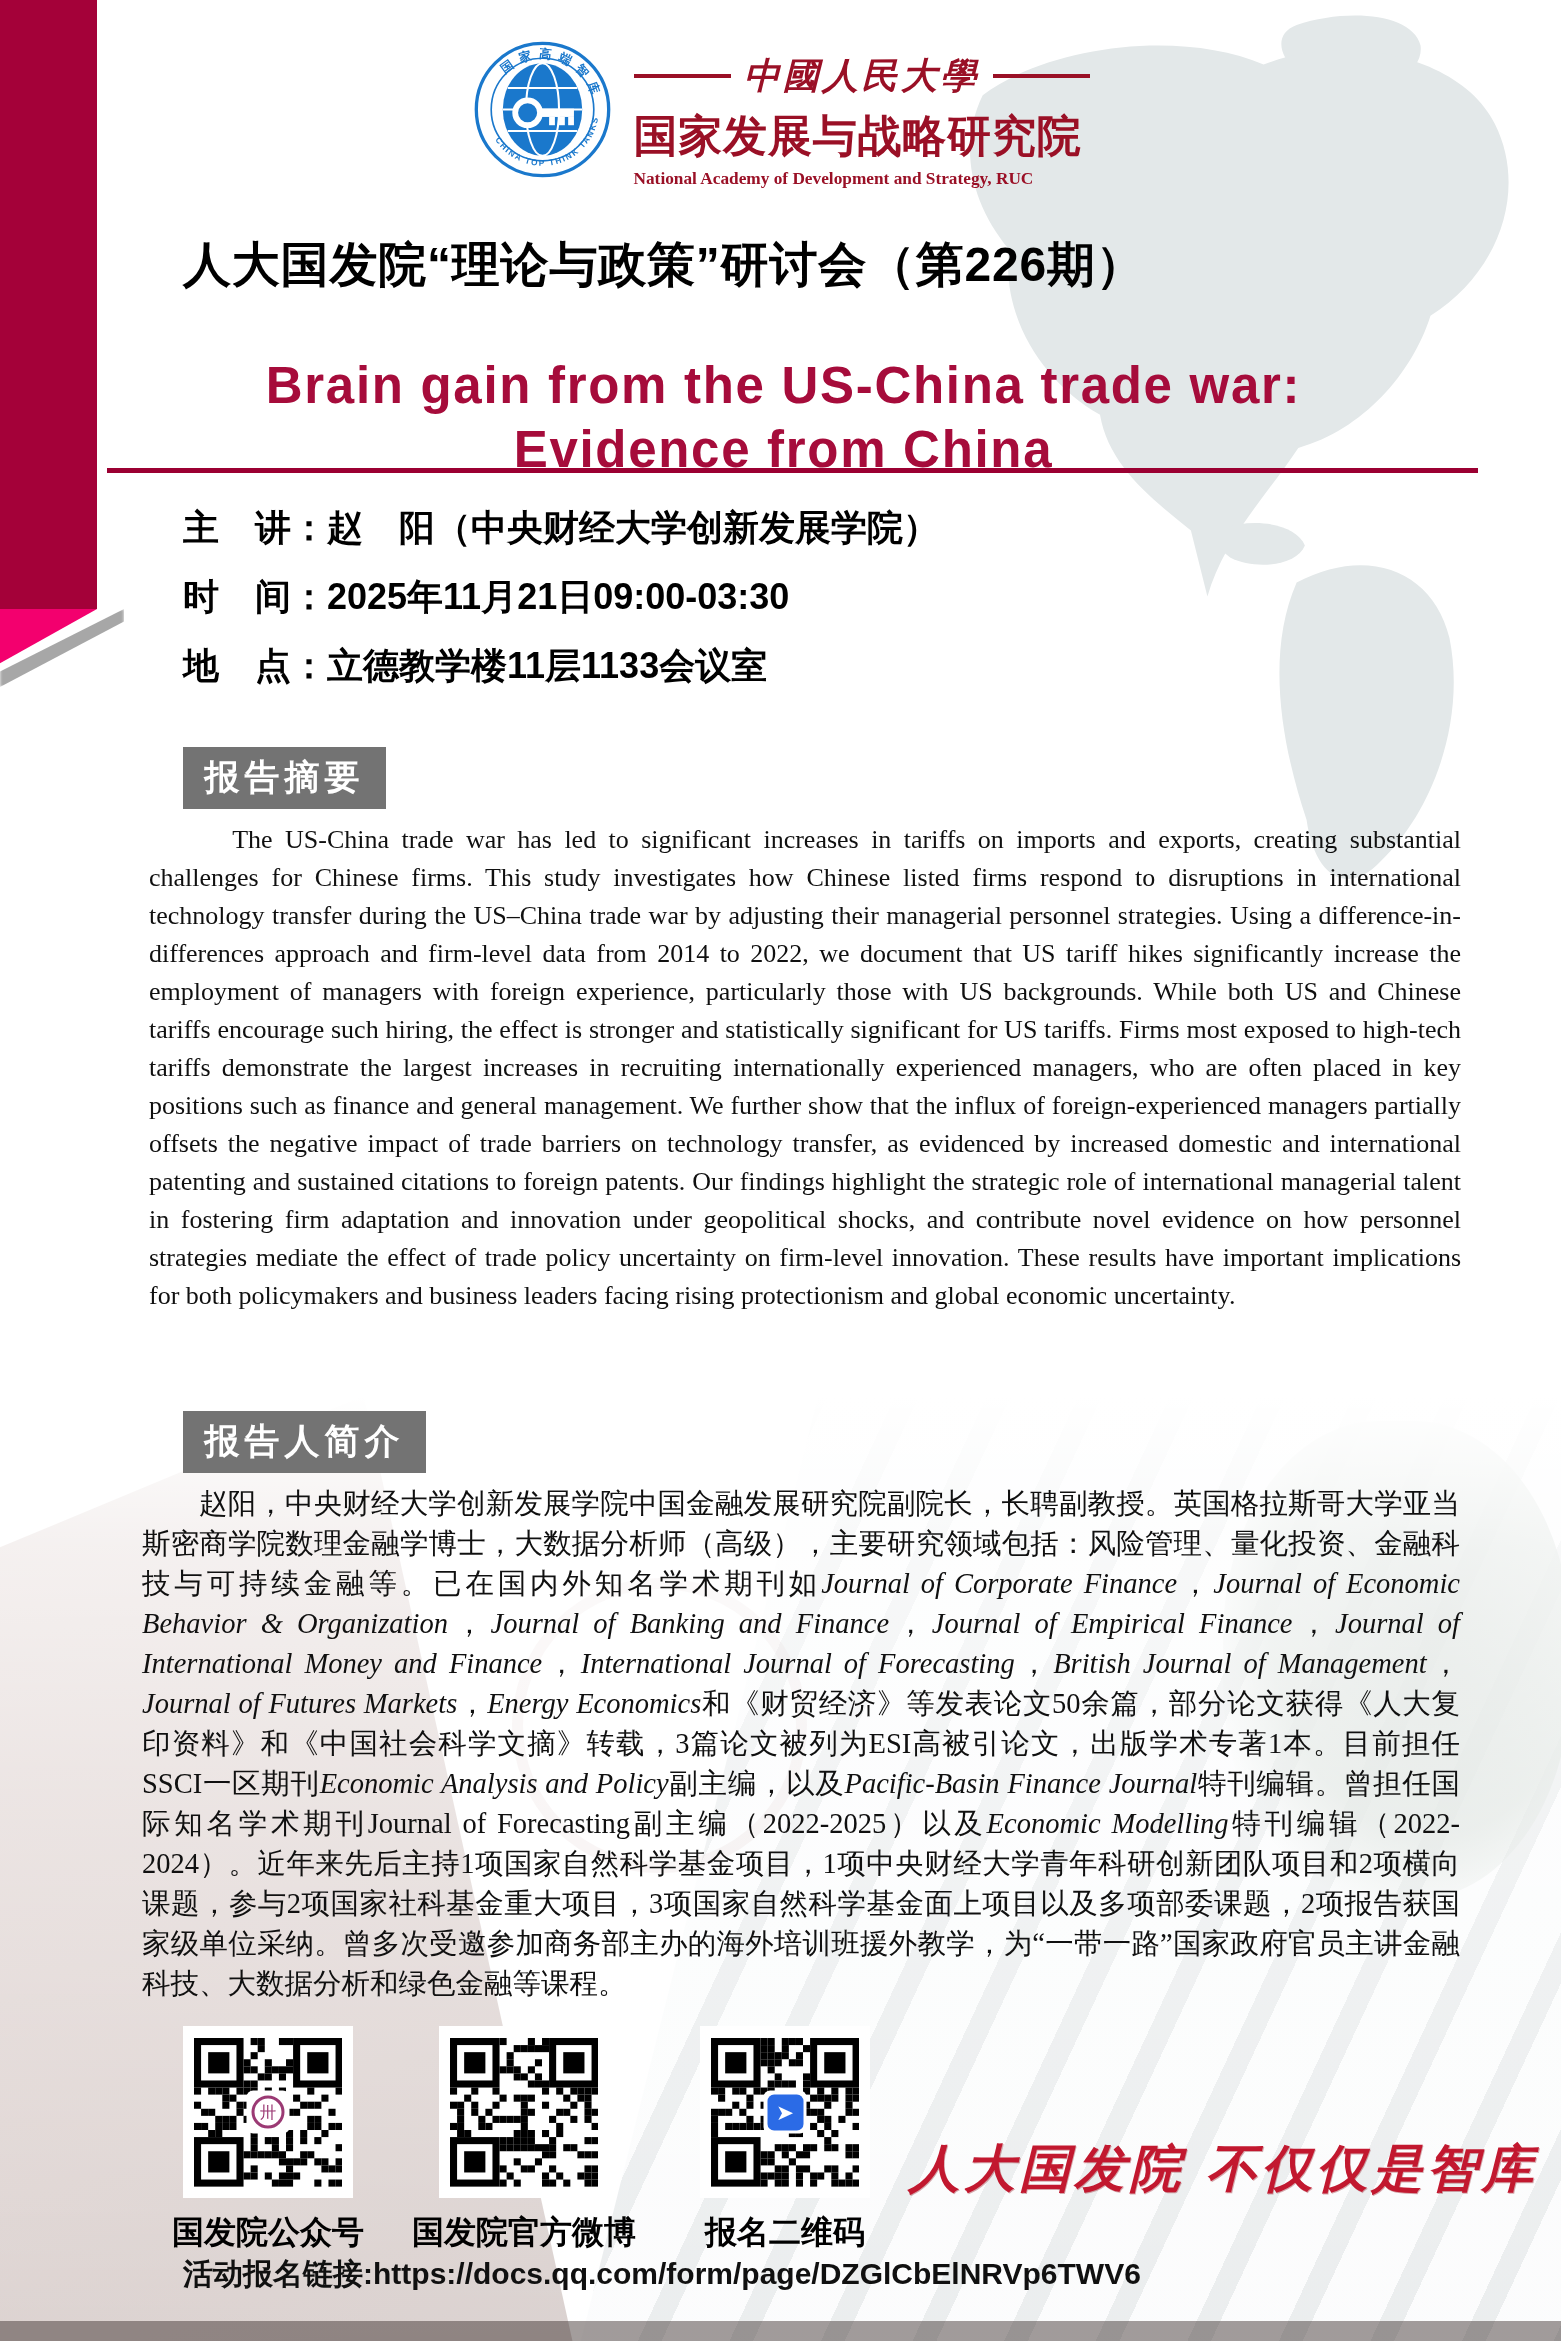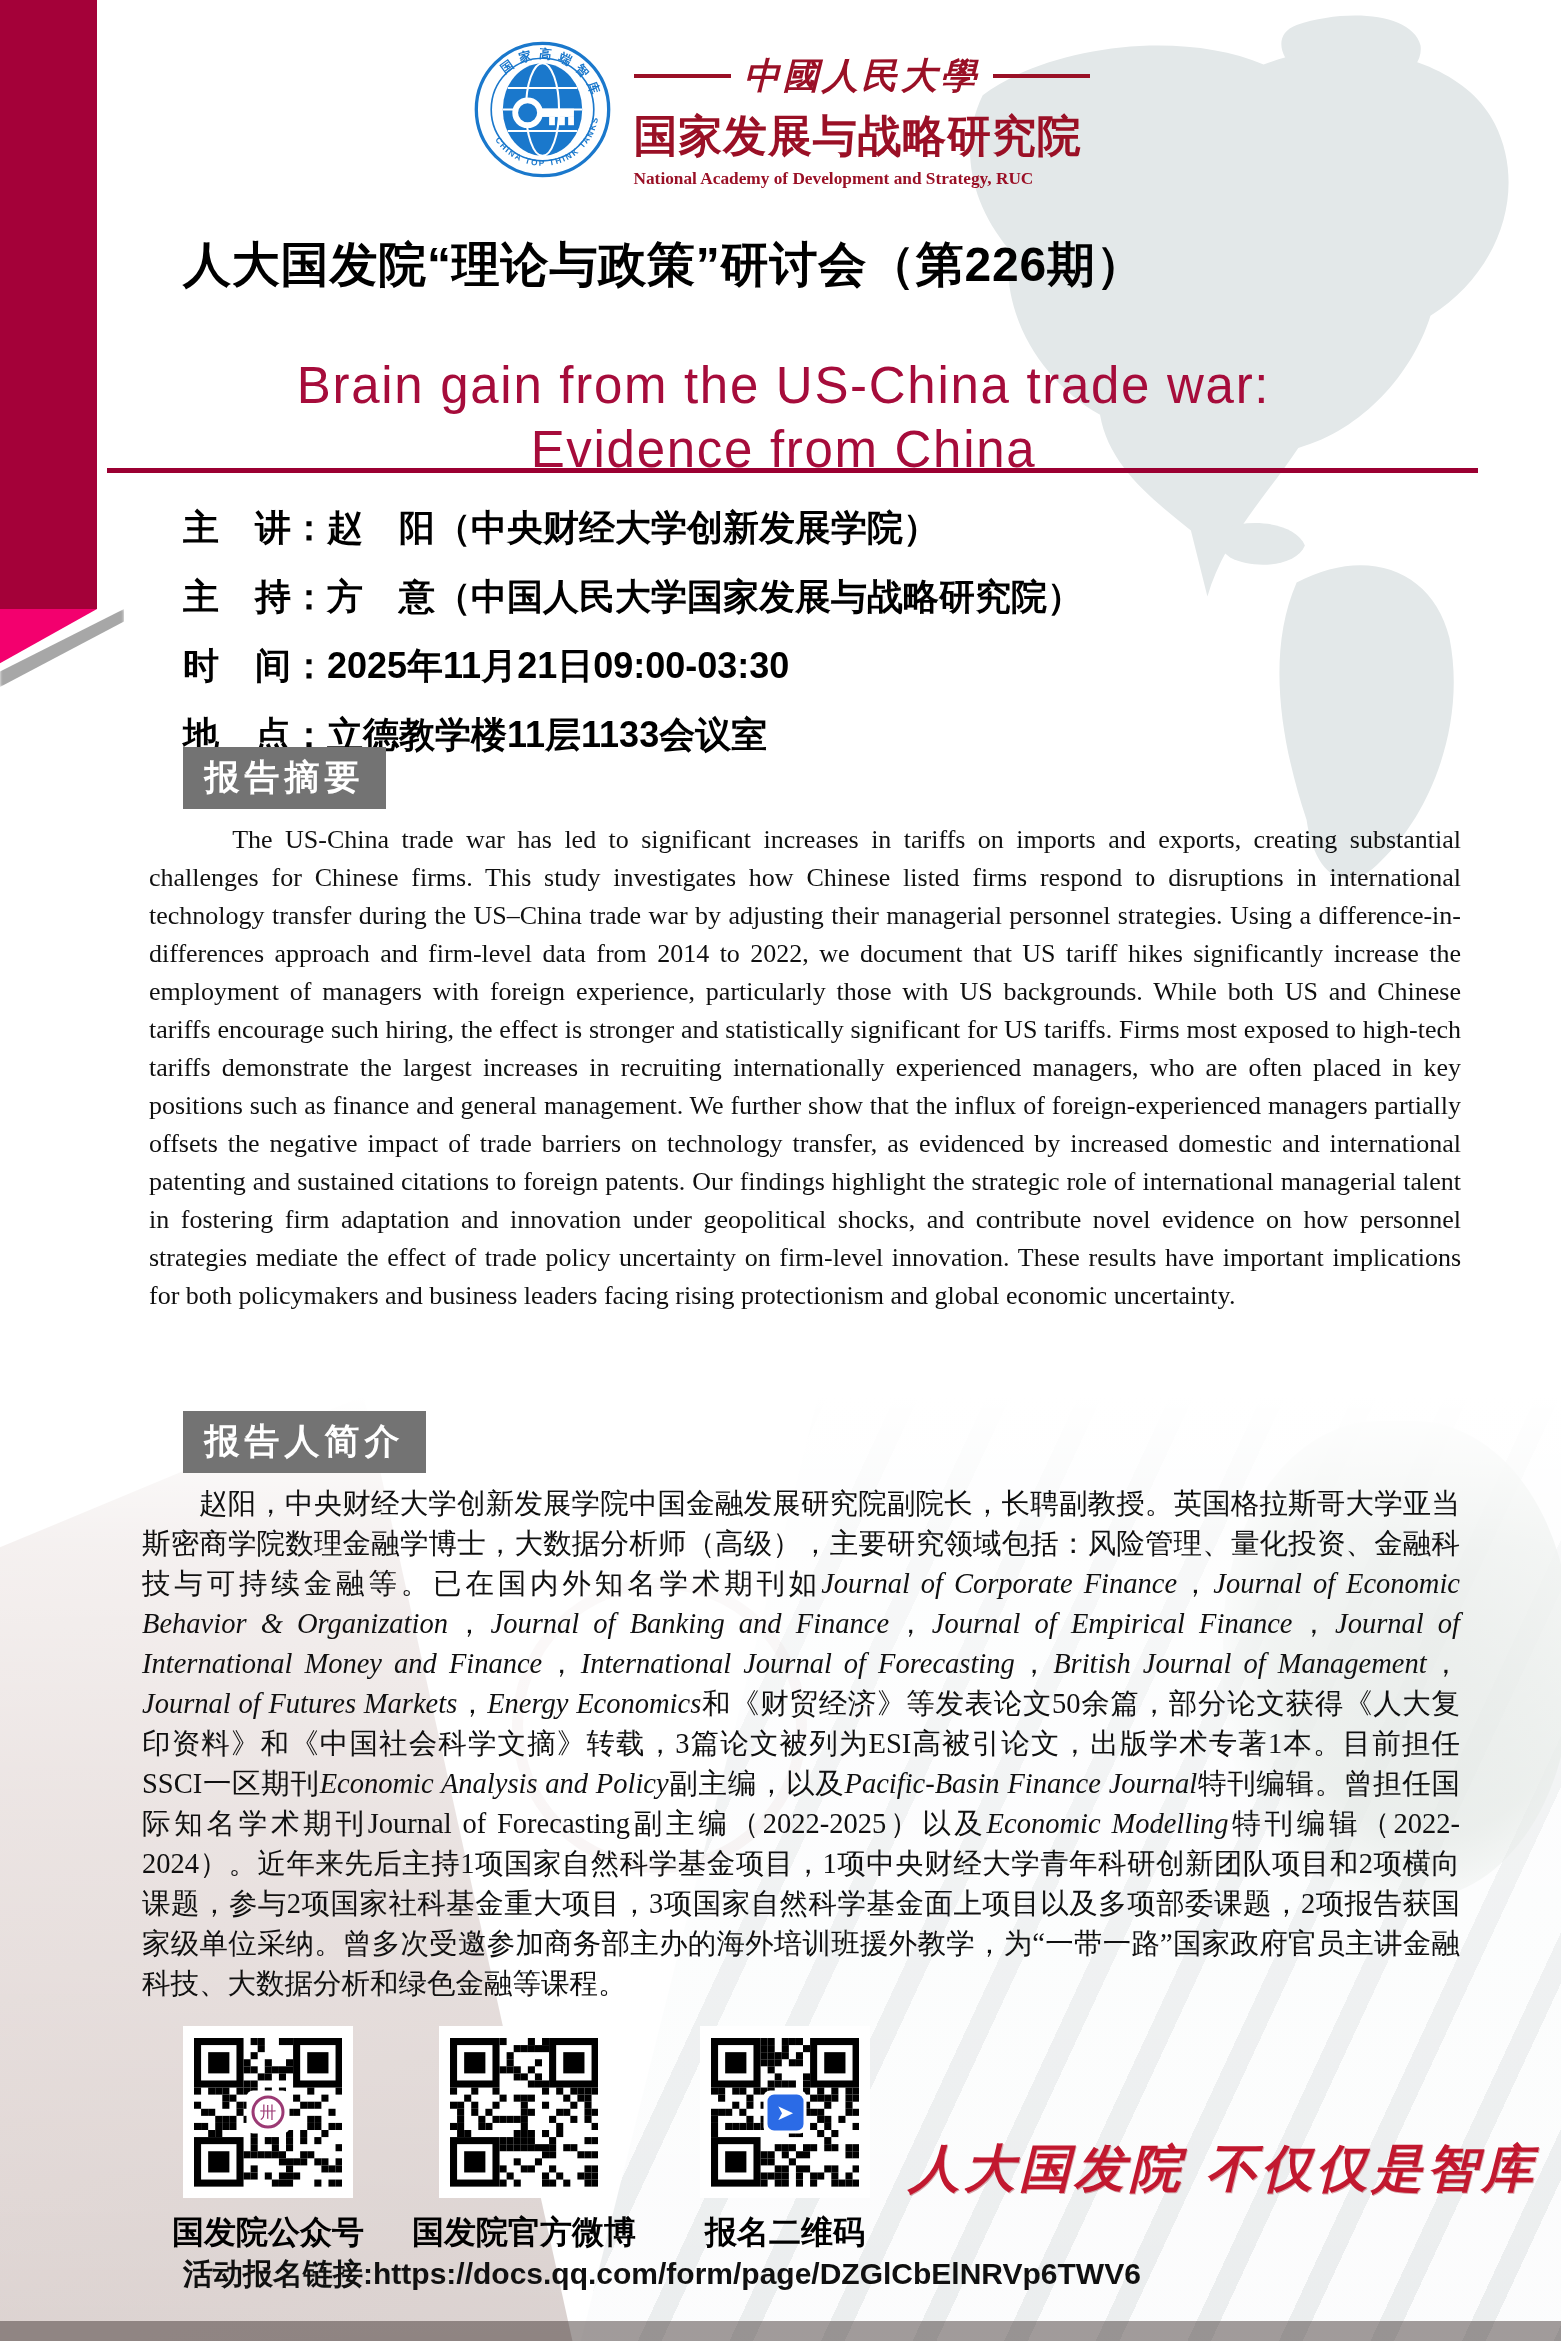--- a/index.html
+++ b/index.html
@@ -43,21 +43,21 @@
       font-size:36px;letter-spacing:3.3px;color:#9a1026;}
   .inst-cn{font-family:"Liberation Serif",serif;font-weight:bold;font-size:44px;
       color:#9a1026;letter-spacing:0.8px;margin-top:6.6px;white-space:nowrap;}
   .inst-en{font-family:"Liberation Serif",serif;font-weight:bold;font-size:17.3px;
       color:#9a1026;margin-top:3.3px;white-space:nowrap;}
 
   
   .series-title{left:183px;top:233px;font-size:48px;font-weight:900;color:#000;
       letter-spacing:0.8px;z-index:3;white-space:nowrap;}
   .main-title{left:106px;top:354px;width:1355px;text-align:center;color:#a60c3b;
-      font-size:51px;font-weight:normal;line-height:64px;letter-spacing:1.7px;z-index:3;}
+      font-size:51px;font-weight:bold;line-height:64px;letter-spacing:1.7px;z-index:3;}
   .title-rule{left:107px;top:468px;width:1371px;height:5px;background:#9b0032;z-index:3;}
 
   
   .info{left:183px;top:504px;display:flex;flex-direction:column;gap:20px;z-index:3;}
   .info-row{font-size:36px;font-weight:bold;color:#000;white-space:nowrap;}
 
   
   .sec-box{background:#737373;color:#fff;font-family:"Liberation Serif",serif;font-weight:bold;
       font-size:35px;letter-spacing:5px;padding:6.6px 21.5px 8.3px 21.5px;z-index:3;}
   .abstract-box{left:183px;top:747px;}
@@ -153,21 +153,20 @@
 <div class="abs series-title">人大国发院“理论与政策”研讨会（第226期）</div>
 
 <div class="abs main-title">
   <div>Brain gain from the US-China trade war:</div>
   <div>Evidence from China</div>
 </div>
 <div class="abs title-rule"></div>
 
 <div class="abs info">
   <div class="info-row"><span>主　讲：</span><span>赵　阳（中央财经大学创新发展学院）</span></div>
-  <div class="info-row"><span>主　持：</span><span>方　意（中国人民大学国家发展与战略研究院）</span></div>
   <div class="info-row"><span>时　间：</span><span>2025年11月21日09:00-03:30</span></div>
   <div class="info-row"><span>地　点：</span><span>立德教学楼11层1133会议室</span></div>
 </div>
 
 <div class="abs sec-box abstract-box">报告摘要</div>
 <div class="abs abstract-text">The US-China trade war has led to significant increases in tariffs on imports and exports, creating substantial challenges for Chinese firms. This study investigates how Chinese listed firms respond to disruptions in international technology transfer during the US–China trade war by adjusting their managerial personnel strategies. Using a difference-in-differences approach and firm-level data from 2014 to 2022, we document that US tariff hikes significantly increase the employment of managers with foreign experience, particularly those with US backgrounds. While both US and Chinese tariffs encourage such hiring, the effect is stronger and statistically significant for US tariffs. Firms most exposed to high-tech tariffs demonstrate the largest increases in recruiting internationally experienced managers, who are often placed in key positions such as finance and general management. We further show that the influx of foreign-experienced managers partially offsets the negative impact of trade barriers on technology transfer, as evidenced by increased domestic and international patenting and sustained citations to foreign patents. Our findings highlight the strategic role of international managerial talent in fostering firm adaptation and innovation under geopolitical shocks, and contribute novel evidence on how personnel strategies mediate the effect of trade policy uncertainty on firm-level innovation. These results have important implications for both policymakers and business leaders facing rising protectionism and global economic uncertainty.</div>
 
 <div class="abs sec-box bio-box">报告人简介</div>
 <div class="abs bio-text"><span>赵阳，中央财经大学创新发展学院中国金融发展研究院副院长，长聘副教授。英国格拉斯哥大学亚当斯密商学院数理金融学博士，大数据分析师（高级），主要研究领域包括：风险管理、量化投资、金融科技与可持续金融等。已在国内外知名学术期刊如</span><i>Journal of Corporate Finance</i><span>，</span><i>Journal of Economic Behavior &amp; Organization</i><span>，</span><i>Journal of Banking and Finance</i><span>，</span><i>Journal of Empirical Finance</i><span>，</span><i>Journal of International Money and Finance</i><span>，</span><i>International Journal of Forecasting</i><span>，</span><i>British Journal of Management</i><span>，</span><i>Journal of Futures Markets</i><span>，</span><i>Energy Economics</i><span>和《财贸经济》等发表论文50余篇，部分论文获得《人大复印资料》和《中国社会科学文摘》转载，3篇论文被列为ESI高被引论文，出版学术专著1本。目前担任SSCI一区期刊</span><i>Economic Analysis and Policy</i><span>副主编，以及</span><i>Pacific-Basin Finance Journal</i><span>特刊编辑。曾担任国际知名学术期刊Journal of Forecasting副主编（2022-2025）以及</span><i>Economic Modelling</i><span>特刊编辑（2022-2024）。近年来先后主持1项国家自然科学基金项目，1项中央财经大学青年科研创新团队项目和2项横向课题，参与2项国家社科基金重大项目，3项国家自然科学基金面上项目以及多项部委课题，2项报告获国家级单位采纳。曾多次受邀参加商务部主办的海外培训班援外教学，为“一带一路”国家政府官员主讲金融科技、大数据分析和绿色金融等课程。</span></div>
 

